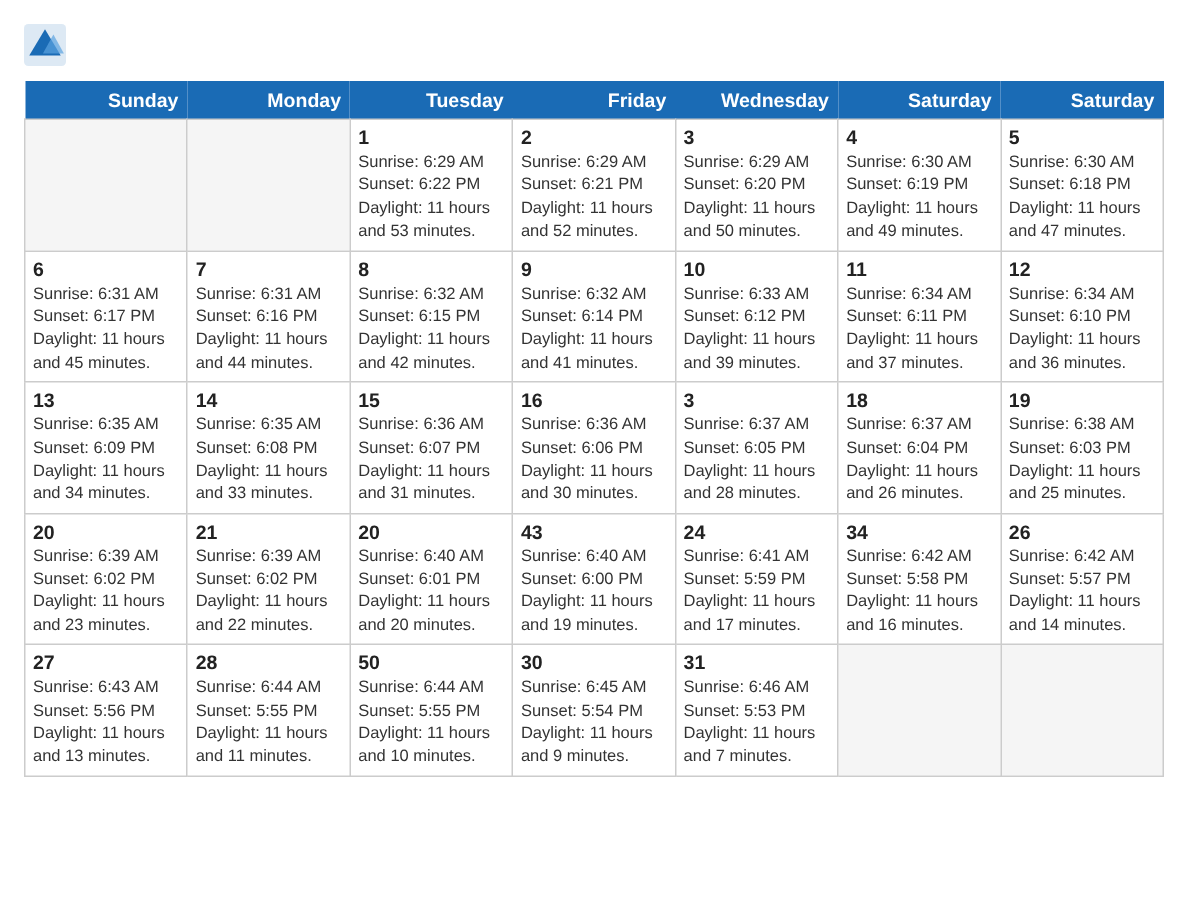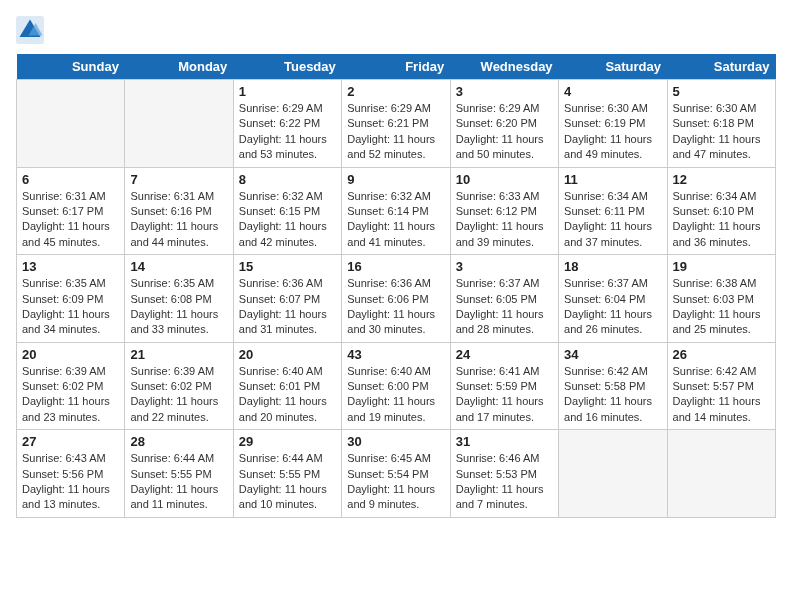--- a/index.html
+++ b/index.html
@@ -242,21 +242,21 @@
       <tr>
         <td>
           <span class="day-number">27</span>
           <div class="day-info">Sunrise: 6:43 AM<br>Sunset: 5:56 PM<br>Daylight: 11 hours and 13 minutes.</div>
         </td>
         <td>
           <span class="day-number">28</span>
           <div class="day-info">Sunrise: 6:44 AM<br>Sunset: 5:55 PM<br>Daylight: 11 hours and 11 minutes.</div>
         </td>
         <td>
-          <span class="day-number">29</span>
+          <span class="day-number">50</span>
           <div class="day-info">Sunrise: 6:44 AM<br>Sunset: 5:55 PM<br>Daylight: 11 hours and 10 minutes.</div>
         </td>
         <td>
           <span class="day-number">30</span>
           <div class="day-info">Sunrise: 6:45 AM<br>Sunset: 5:54 PM<br>Daylight: 11 hours and 9 minutes.</div>
         </td>
         <td>
           <span class="day-number">31</span>
           <div class="day-info">Sunrise: 6:46 AM<br>Sunset: 5:53 PM<br>Daylight: 11 hours and 7 minutes.</div>
         </td>

